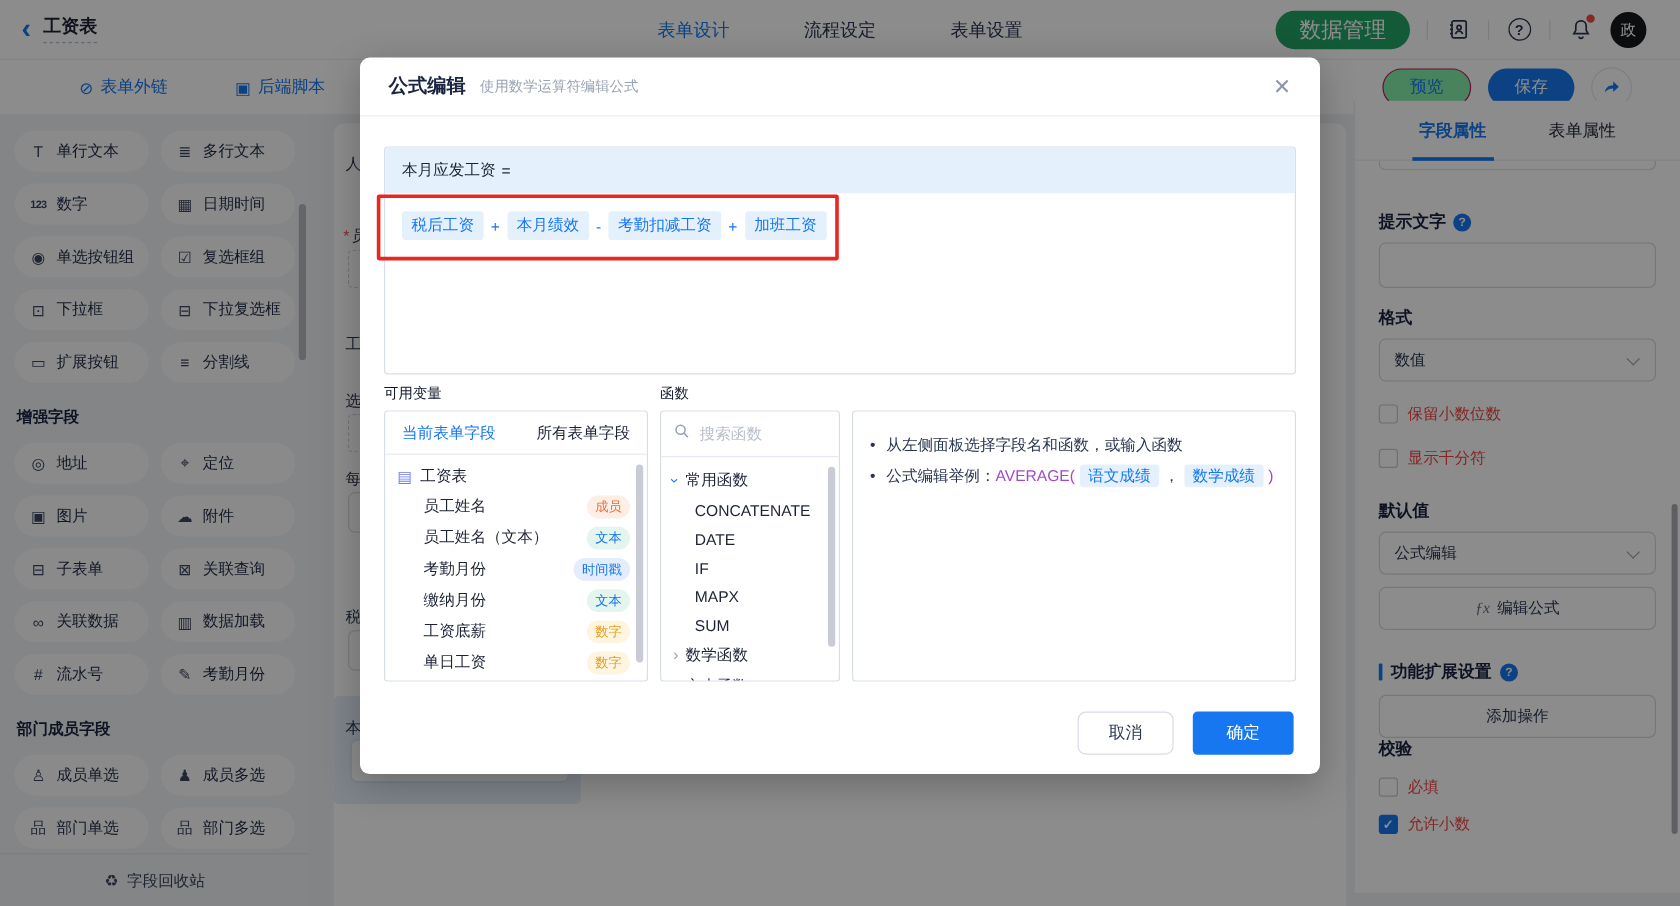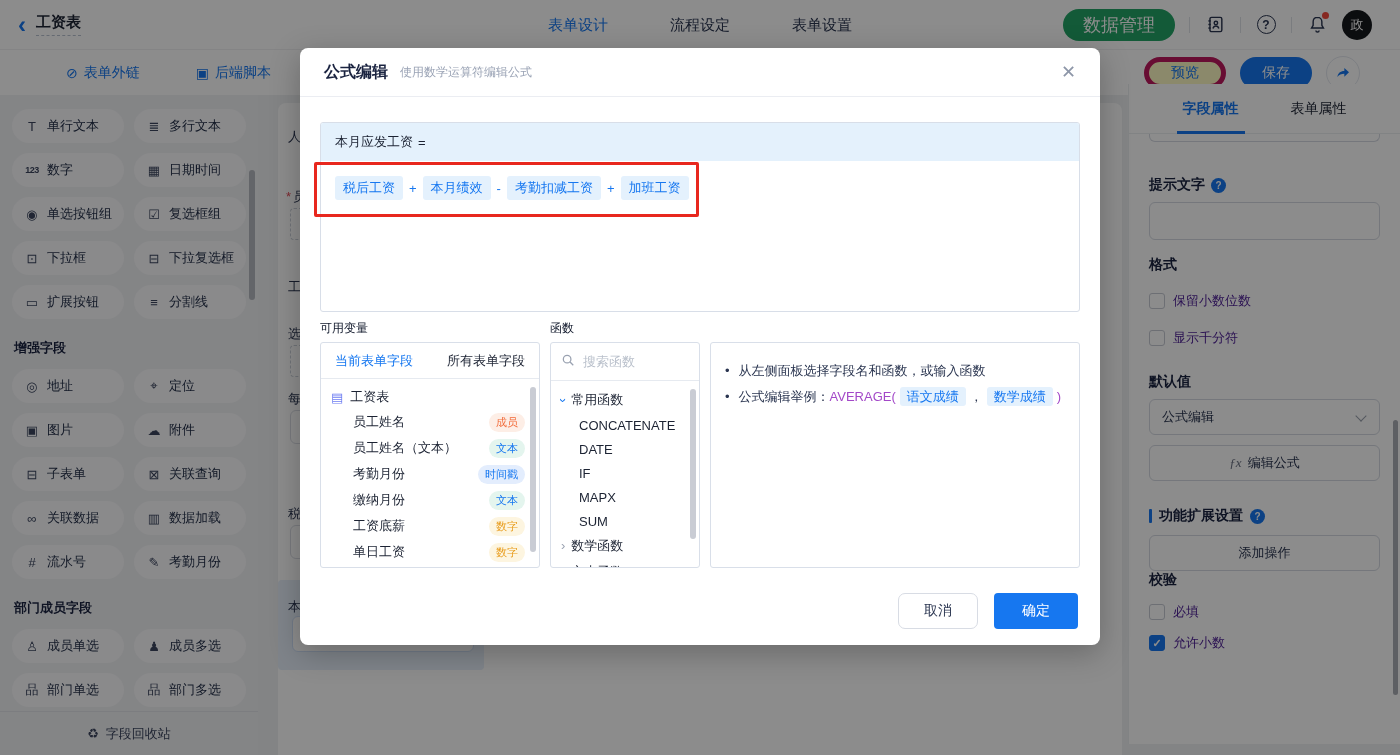--- a/index.html
+++ b/index.html
@@ -25,21 +25,21 @@
   .bell-dot{position:absolute;right:-1px;top:-2px;width:7px;height:7px;border-radius:50%;background:#f54a3c}
   .avatar{width:30px;height:30px;border-radius:50%;background:#15181d;color:#fff;font-size:13px;
     display:flex;align-items:center;justify-content:center}
 
   
   .toolbar{position:absolute;left:0;top:50px;width:1400px;height:45px;background:#fff;
     display:flex;align-items:center;padding:0 28px 0 66px;z-index:1}
   .tool-link{display:flex;align-items:center;gap:6px;color:#1677f0;font-size:14px;margin-right:56px;cursor:pointer}
   .tool-link .gl{font-size:14px}
   .tool-right{margin-left:auto;display:flex;align-items:center;gap:14px;padding-right:12px}
-  .btn-preview{height:32px;padding:0 22px;border:5px solid #be185d;color:#1677f0;background:#fef9c3;
+  .btn-preview{height:32px;padding:0 22px;border:1px solid #be185d;color:#1677f0;background:#86efac;
     border-radius:16px;font-size:14px;display:flex;align-items:center}
   .btn-save{height:32px;padding:0 22px;border:none;color:#fff;background:#1677f0;
     border-radius:16px;font-size:14px;display:flex;align-items:center}
   .btn-share{width:34px;height:34px;border-radius:50%;background:#fff;border:1px solid #e3e7ee;
     display:flex;align-items:center;justify-content:center;color:#1677f0}
 
   
   .sidebar{position:absolute;left:0;top:95px;width:258px;height:660px;background:#f1f2f5;z-index:1}
   .side-scroll{padding:14px 12px 0 12px}
   .chips{display:flex;flex-wrap:wrap;gap:10px}
@@ -71,21 +71,21 @@
   .props-body{padding:0 20px;position:relative}
   .cutoff-input{height:8px;border:1px solid #d5d9e2;border-top:none;border-radius:0 0 6px 6px;margin-top:0}
   .p-label{font-size:14px;font-weight:bold;color:#1a2340;display:flex;align-items:center;gap:6px}
   .q-ico{width:15px;height:15px;border-radius:50%;background:#1677f0;color:#fff;font-size:10px;
     display:flex;align-items:center;justify-content:center;font-weight:bold}
   .p-input{height:38px;border:1px solid #d5d9e2;border-radius:6px;background:#fff;width:100%;margin-top:8px}
   .p-select{height:36px;border:1px solid #d5d9e2;border-radius:6px;background:#fff;width:100%;margin-top:8px;
     display:flex;align-items:center;padding:0 12px;font-size:13px;color:#2a3550;position:relative;cursor:pointer}
   .chev{width:8px;height:8px;border-right:1.5px solid #99a0ad;border-bottom:1.5px solid #99a0ad;
     transform:rotate(45deg);position:absolute;right:14px;top:12px}
-  .cb-row{display:flex;align-items:center;gap:8px;font-size:13px;color:#4c1d95;cursor:pointer}
+  .cb-row{display:flex;align-items:center;gap:8px;font-size:13px;color:#ef4444;cursor:pointer}
   .cb{width:16px;height:16px;border:1px solid #c6cad4;border-radius:3px;background:#fff;flex:none;
     display:flex;align-items:center;justify-content:center;font-size:11px;color:#fff}
   .cb.checked{background:#1677f0;border-color:#1677f0}
   .cb.checked::after{content:"✓";font-weight:bold}
   .p-btn{height:36px;border:1px solid #d5d9e2;border-radius:6px;background:#fff;width:100%;margin-top:10px;
     display:flex;align-items:center;justify-content:center;gap:6px;font-size:13px;color:#2a3550;cursor:pointer}
   .fxg{font-style:italic;color:#6b7283;font-family:"Liberation Serif",serif}
   .ext-row{display:flex;align-items:center;gap:7px;font-size:14px;font-weight:bold;color:#1a2340}
   .blue-bar{width:3px;height:14px;background:#1677f0;border-radius:1px}
   .win-sb{position:absolute;right:2px;top:420px;width:5px;height:275px;border-radius:3px;background:#aaadb4;z-index:1}
@@ -355,20 +355,24 @@
   <div class="props-body">
     <div class="cutoff-input"></div>
     <div class="p-label" style="margin-top:34px">
       <span>提示文字</span>
         <span class="q-ico">?</span>
     </div>
     <input class="p-input" style="">
     <div class="p-label" style="margin-top:16px">
         <span>格式</span>
       </div>
+    <div class="p-select">
+      <span>数值</span>
+        <span class="chev"></span>
+    </div>
     <div class="cb-row" style="margin-top:18px">
       <span class="cb"></span>
       <span>保留小数位数</span>
     </div>
     <div class="cb-row" style="margin-top:19px">
       <span class="cb"></span>
       <span>显示千分符</span>
     </div>
     <div class="p-label" style="margin-top:26px">
         <span>默认值</span>

